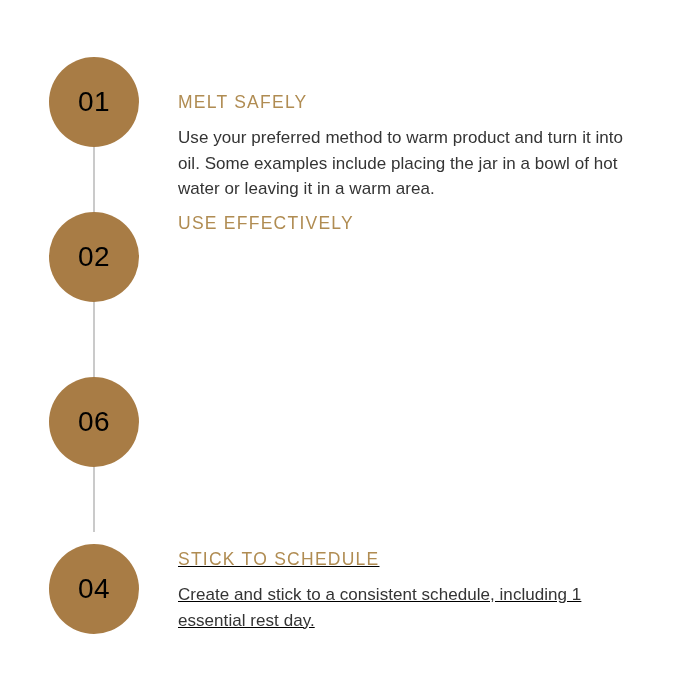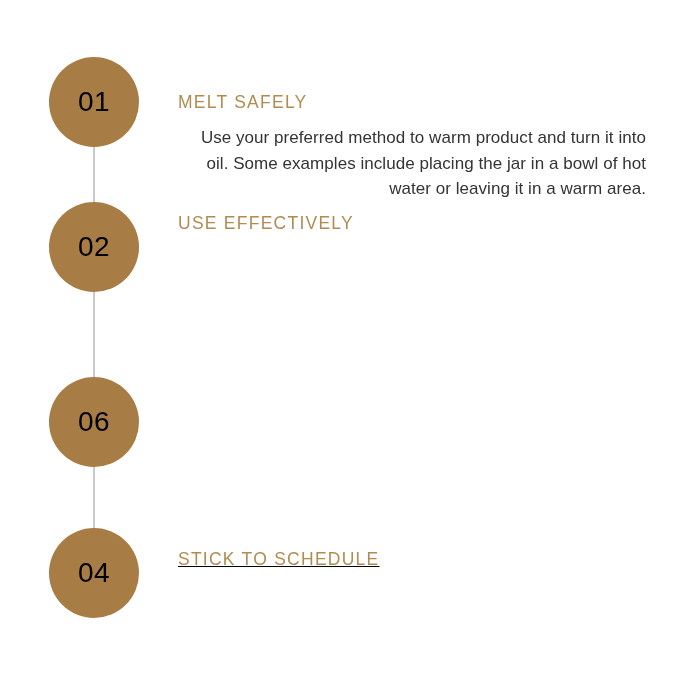--- a/index.html
+++ b/index.html
@@ -50,23 +50,23 @@
     width: 90px;
     height: 90px;
     border-radius: 50%;
     background: #a87c45;
     display: flex;
     align-items: center;
     justify-content: center;
     box-sizing: border-box;
   }
   .step-1 .badge { top: 12px; }
-  .step-2 .badge { top: 1px; }
+  .step-2 .badge { top: 11px; }
   .step-3 .badge { top: 21px; }
-  .step-4 .badge { top: 4px; }
+  .step-4 .badge { top: 20px; }
 
   .badge-number {
     color: #000000;
     font-family: "Liberation Sans", sans-serif;
     font-size: 28px;
     font-weight: 300;
     letter-spacing: 0.5px;
     line-height: 1;
     user-select: none;
   }
@@ -93,21 +93,20 @@
     white-space: nowrap;
   }
 
   .step-text {
     color: #343434;
     font-size: 17px;
     font-weight: 400;
     line-height: 25.5px;
     letter-spacing: 0.05px;
     margin: 0;
-    text-align: right;
   }
 </style>
 </head>
 <body>
 
 <div id="infographic">
 
   <div class="timeline-axis"></div>
 
   <div class="step step-1">
@@ -136,16 +135,17 @@
     <div class="step-body">
     </div>
   </div>
 
   <div class="step step-4">
     <div class="badge">
       <span class="badge-number">04</span>
     </div>
     <div class="step-body">
       <h2 class="step-heading">STICK TO SCHEDULE</h2>
+      <p class="step-text">Create and stick to a consistent schedule, including 1 essential rest day.</p>
     </div>
   </div>
 
 </div>
 
 </body></html>

